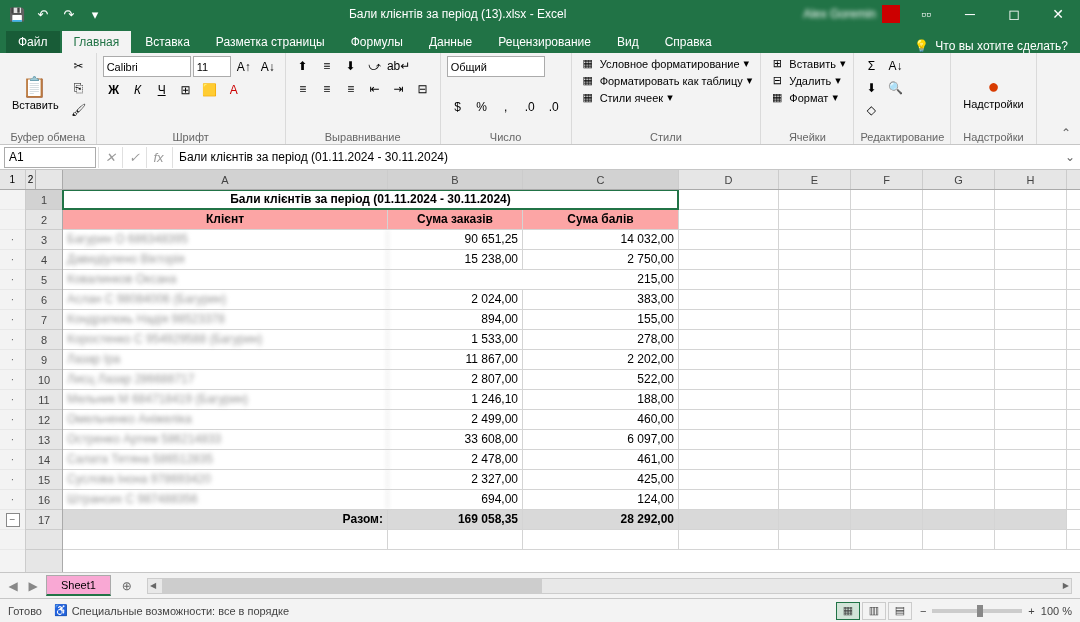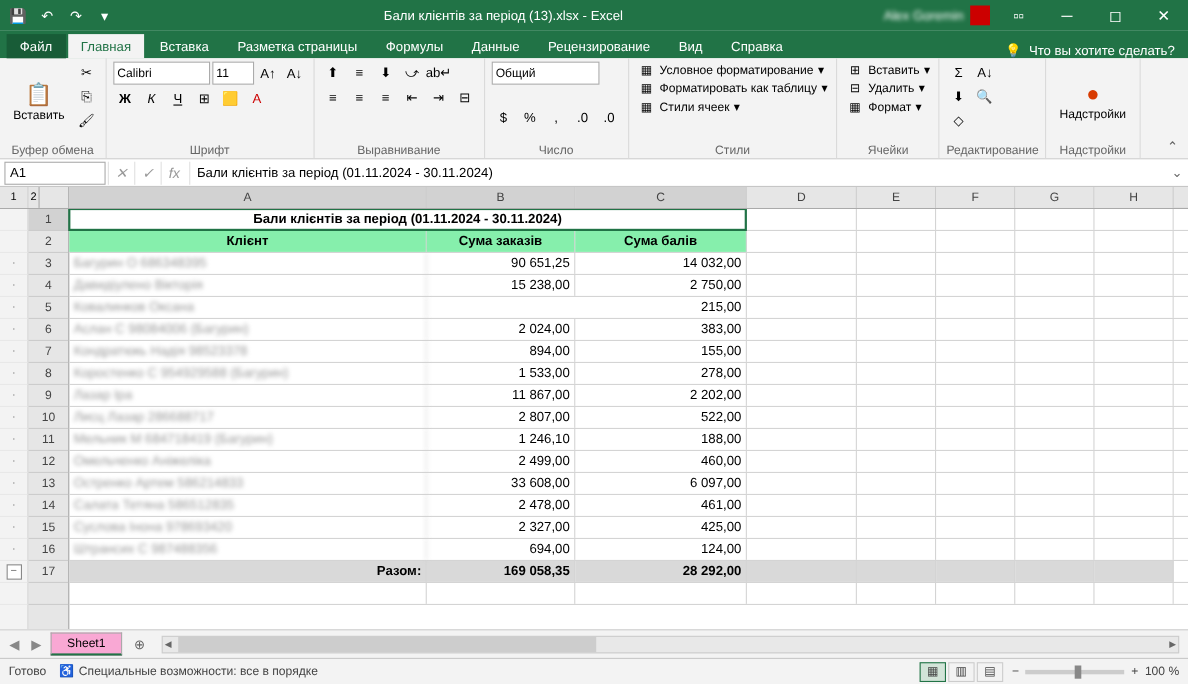--- a/index.html
+++ b/index.html
@@ -56,21 +56,21 @@
 .outline-strip { width: 26px; border-right: 1px solid #ccc; background: #f3f3f3; display: flex; flex-direction: column; }
 .outline-cell { height: 20px; border-bottom: 1px solid #e8e8e8; display: flex; align-items: center; justify-content: center; font-size: 10px; color: #666; }
 .outline-btn { width: 14px; height: 14px; border: 1px solid #888; background: #fff; font-size: 10px; line-height: 12px; text-align: center; cursor: pointer; }
 .row-headers { width: 37px; border-right: 1px solid #aaa; background: #e6e6e6; }
 .row-h { height: 20px; border-bottom: 1px solid #ccc; text-align: center; font-size: 11px; color: #444; line-height: 20px; }
 .row-h.sel { background: #d2d2d2; }
 .cells { flex: 1; position: relative; }
 .data-row { display: flex; height: 20px; border-bottom: 1px solid #d4d4d4; }
 .cell { border-right: 1px solid #d4d4d4; padding: 0 4px; font-size: 12px; line-height: 19px; overflow: hidden; white-space: nowrap; }
 .title-cell { font-weight: bold; text-align: center; background: #fff; }
-.header-cell { font-weight: bold; text-align: center; background: #86efac; }
+.header-cell { font-weight: bold; text-align: center; background: #fca5a5; }
 .num { text-align: right; }
 .name-cell { color: #999; filter: blur(2px); }
 .total-row .cell { font-weight: bold; background: #d9d9d9; }
 .selection-border { position: absolute; border: 2px solid #217346; pointer-events: none; }
 
 .sheet-tabs { height: 26px; border-top: 1px solid #c6c6c6; display: flex; align-items: center; background: #f3f3f3; }
 .nav-btns { display: flex; padding: 0 4px; gap: 2px; }
 .nav-btn { width: 18px; height: 18px; display: flex; align-items: center; justify-content: center; color: #888; cursor: pointer; }
 .tab { padding: 3px 14px; background: #f9a8d4; border: 1px solid #aaa; border-bottom: 2px solid #217346; font-size: 11px; cursor: pointer; }
 .add-tab { width: 24px; height: 20px; display: flex; align-items: center; justify-content: center; cursor: pointer; color: #666; margin-left: 4px; }

